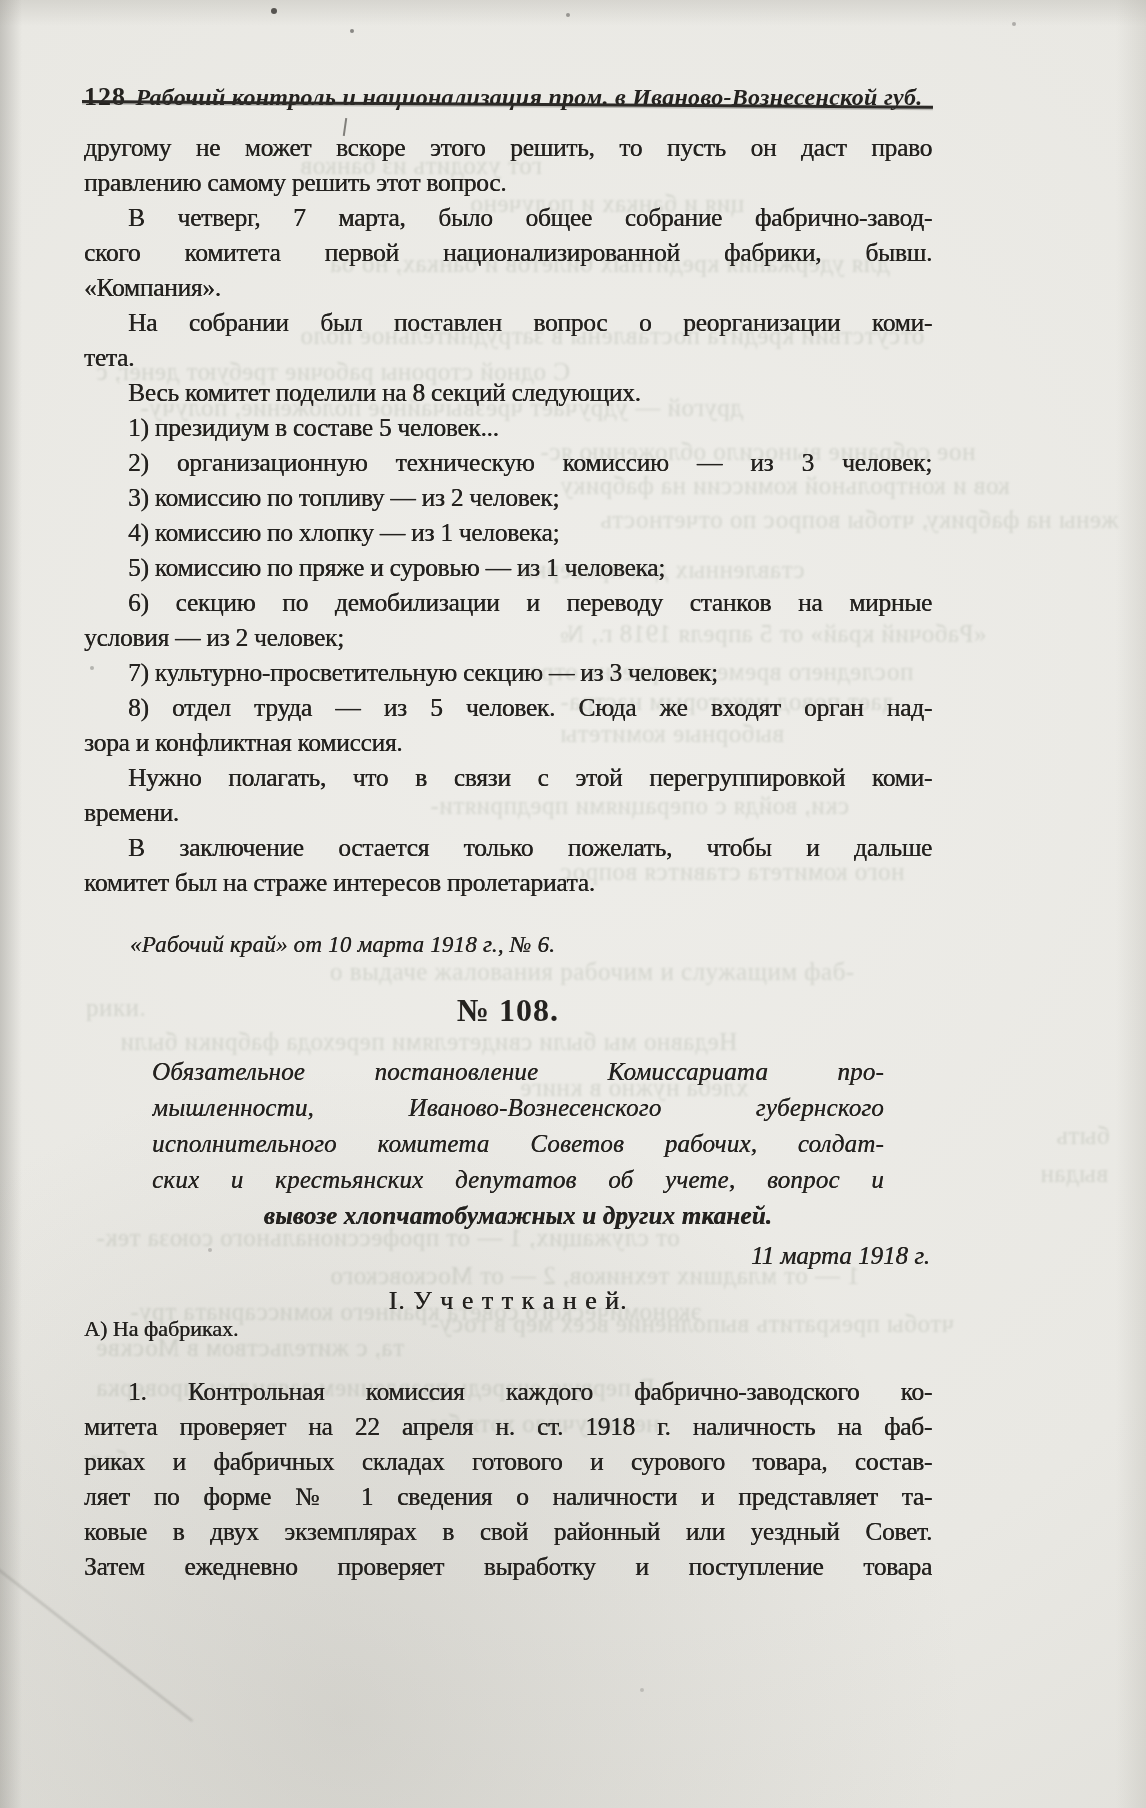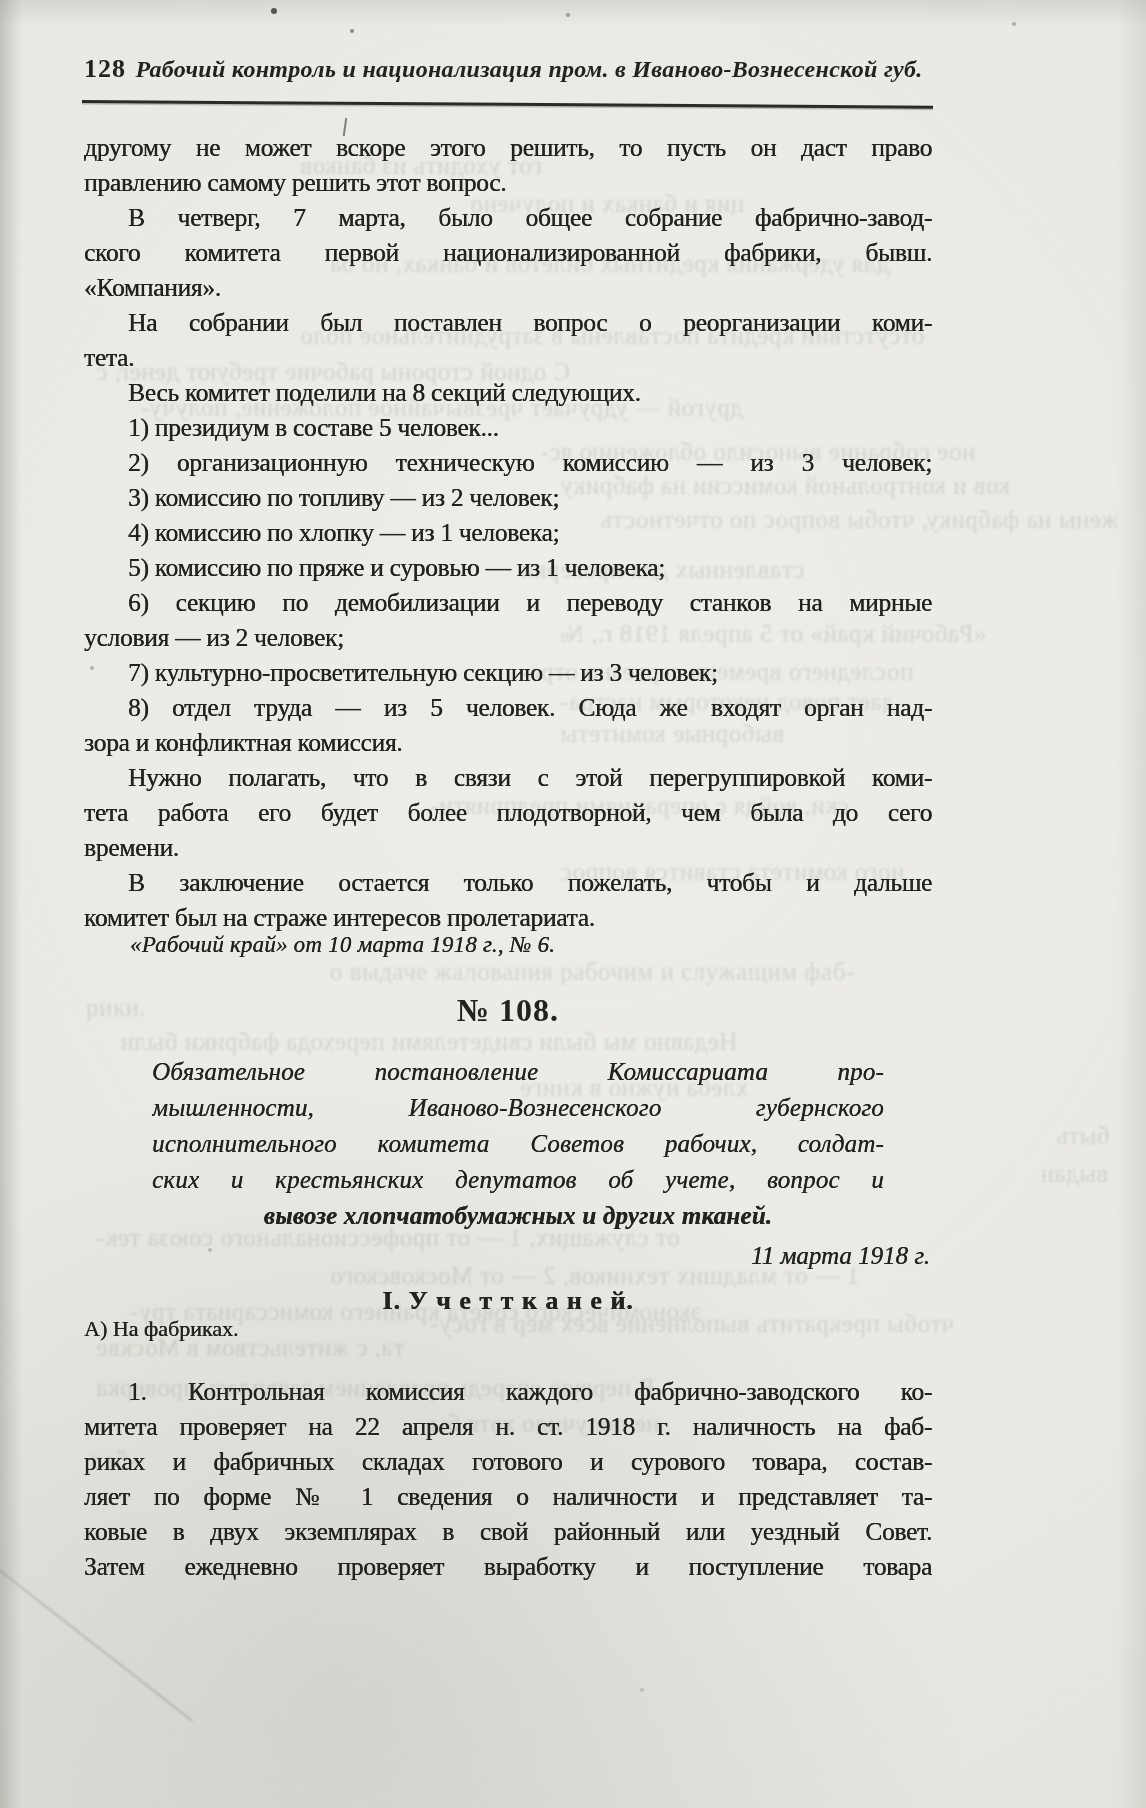--- a/index.html
+++ b/index.html
@@ -20,21 +20,21 @@
     position:absolute;white-space:nowrap;
     font-size:25px;color:rgba(122,132,115,.40);
     filter:blur(1.1px);letter-spacing:.5px;
   }
   .bl.mir{transform:scaleX(-1);}
   
   .header{
     position:absolute;left:84px;top:54px;width:848px;
     display:flex;align-items:baseline;
   }
-  .pnum{font-weight:700;font-size:26px;letter-spacing:1px;}
+  .pnum{font-weight:700;font-size:26px;letter-spacing:1px;margin-top:28px;}
   .rtitle{flex:1;text-align:center;font-weight:700;font-style:italic;font-size:24px;letter-spacing:.3px;}
   .rule{
     position:absolute;left:82px;top:100px;width:851px;height:3.4px;
     background:#2c2a27;transform:rotate(0.38deg);transform-origin:left center;
     box-shadow:0 1.5px 0 rgba(44,42,39,.25);
   }
   
   .ln{
     font-size:25.5px;line-height:35px;letter-spacing:-.3px;
     text-shadow:.35px 0 0 currentColor;
@@ -61,21 +61,21 @@
     font-style:italic;font-size:25px;line-height:36px;max-height:36px;
     letter-spacing:.2px;text-shadow:.3px 0 0 currentColor;
   }
   
   .docdate{
     position:absolute;left:92px;top:1242px;width:838px;text-align:right;
     font-style:italic;font-size:25px;text-shadow:.3px 0 0 currentColor;
   }
   .sec1{
     position:absolute;left:84px;top:1286px;width:848px;text-align:center;
-    font-size:26px;letter-spacing:1px;text-shadow:.4px 0 0 currentColor;font-weight:bold;
+    font-size:26px;letter-spacing:1px;text-shadow:.4px 0 0 currentColor;
   }
   .sub1{
     position:absolute;left:84px;top:1316px;width:848px;
     font-size:22px;text-shadow:.35px 0 0 currentColor;
   }
   
   .specks{
     position:absolute;left:0;top:0;width:4px;height:4px;border-radius:50%;
     background:transparent;
     box-shadow:
@@ -155,21 +155,20 @@
       <div class="ln just ind">2) организационную техническую комиссию — из 3 человек;</div>
       <div class="ln ind">3) комиссию по топливу — из 2 человек;</div>
       <div class="ln ind">4) комиссию по хлопку — из 1 человека;</div>
       <div class="ln ind">5) комиссию по пряже и суровью — из 1 человека;</div>
       <div class="ln just ind">6) секцию по демобилизации и переводу станков на мирные</div>
       <div class="ln">условия — из 2 человек;</div>
       <div class="ln ind">7) культурно-просветительную секцию — из 3 человек;</div>
       <div class="ln just ind">8) отдел труда — из 5 человек. Сюда же входят орган над-</div>
       <div class="ln">зора и конфликтная комиссия.</div>
       <div class="ln just ind">Нужно полагать, что в связи с этой перегруппировкой коми-</div>
-      <div class="ln just">тета работа его будет более плодотворной, чем была до сего</div>
       <div class="ln">времени.</div>
       <div class="ln just ind">В заключение остается только пожелать, чтобы и дальше</div>
       <div class="ln">комитет был на страже интересов пролетариата.</div>
     </div>
 
   <div class="citation">«Рабочий край» от 10 марта 1918 г., № 6.</div>
 
   <div class="docnum">№ 108.</div>
 
   <div class="decree">

